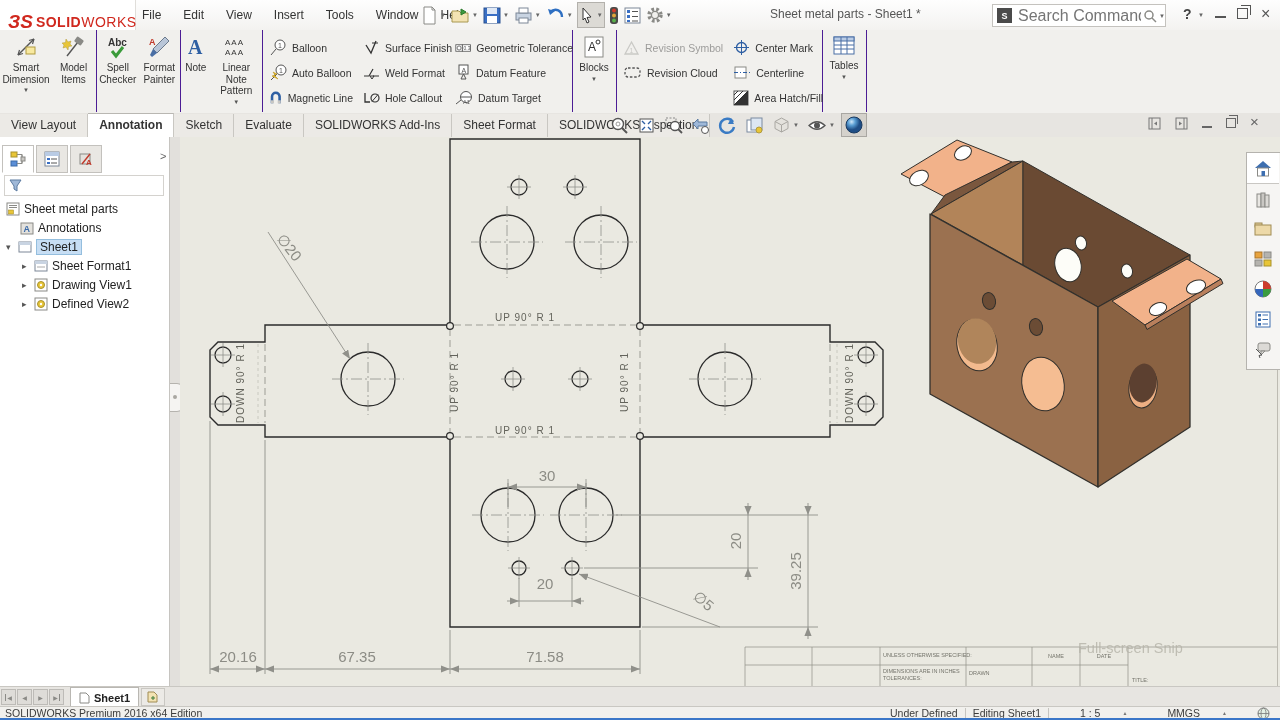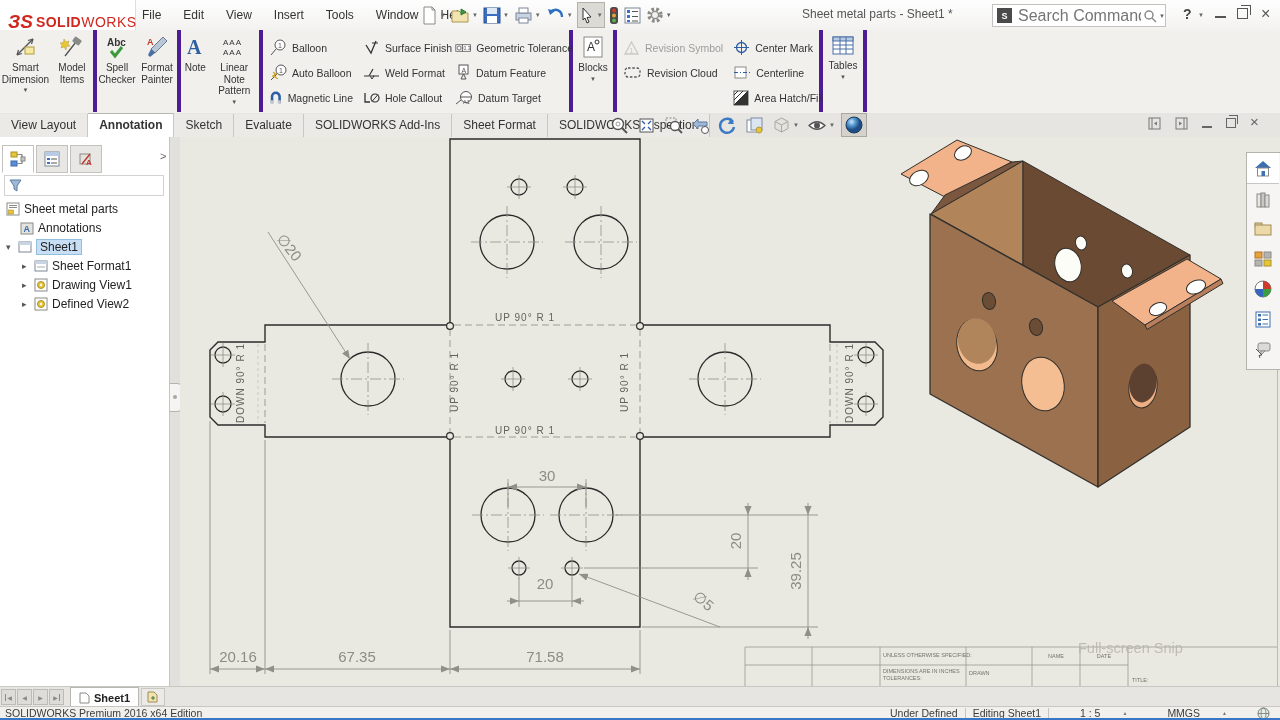--- a/index.html
+++ b/index.html
@@ -12,30 +12,30 @@
     display:flex;align-items:center;padding-left:8px;box-sizing:border-box;}
   .logo3s{color:#d0281e;font-size:19px;font-weight:bold;font-style:italic;margin-right:3px;}
   .logosw{color:#d0281e;font-size:14px;letter-spacing:.5px;}
   .logosw b{font-weight:bold;}
   #menus{left:142px;top:0;height:29px;display:flex;align-items:center;gap:22px;font-size:12px;color:#333;}
   .menu-item{cursor:default;}
   #qat{left:420px;top:2px;height:26px;display:flex;align-items:center;gap:3px;}
   .qbtn{display:flex;align-items:center;height:24px;padding:0 1px;}
   .qcaret{font-size:6px;color:#666;margin-left:2px;}
   .qbtn.pressed{background:#dcdad5;border:1px solid #b3b1ac;}
-  #doctitle{left:770px;top:7px;font-size:12px;color:#555;margin-left:32px;}
+  #doctitle{left:770px;top:7px;font-size:12px;color:#555;}
   #searchbox{left:992px;top:4px;width:172px;height:21px;background:#fff;border:1px solid #c4c2be;
     display:flex;align-items:center;font-size:11px;color:#9a9894;}
   #searchbox .sicon{width:15px;height:15px;background:#4a4a4a;margin:0 4px;display:flex;align-items:center;justify-content:center;color:#fff;font-size:9px;font-weight:bold;}
   #searchbox input{border:none;outline:none;flex:1;font-size:16px;color:#888;background:transparent;width:90px;}
   #helpbtn{left:1183px;top:6px;font-size:14px;font-weight:bold;color:#444;}
   .wbtn{top:9px;color:#555;}
   
   #ribbon{left:0;top:30px;width:1280px;height:83px;background:#f1f0ed;border-bottom:1px solid #c9c7c2;display:flex;}
-  .rgroup{height:82px;border-right:4px solid #4c1d95;display:flex;box-sizing:border-box;}
+  .rgroup{height:82px;border-right:1px solid #4c1d95;display:flex;box-sizing:border-box;}
   .bigbtn{width:46px;display:flex;flex-direction:column;align-items:center;padding-top:5px;box-sizing:border-box;}
   .bigbtn .blabel{font-size:10px;color:#333;text-align:center;line-height:11.5px;margin-top:3px;}
   .bigbtn .bcaret{font-size:6px;color:#555;margin-top:2px;}
   .scol{display:flex;flex-direction:column;padding:5px 4px 0 6px;}
   .sbtn{height:25px;display:flex;align-items:center;gap:5px;font-size:10.5px;color:#333;white-space:nowrap;}
   .sbtn.disabled{opacity:.45;}
   
   #tabrow{left:0;top:113px;width:1280px;height:24px;background:#e7e5e1;border-bottom:1px solid #c9c7c2;}
   .ctab{display:inline-block;height:23px;line-height:23px;padding:0 11px;font-size:12px;color:#333;
     border-right:1px solid #c9c7c2;background:#eceae6;box-sizing:border-box;}

